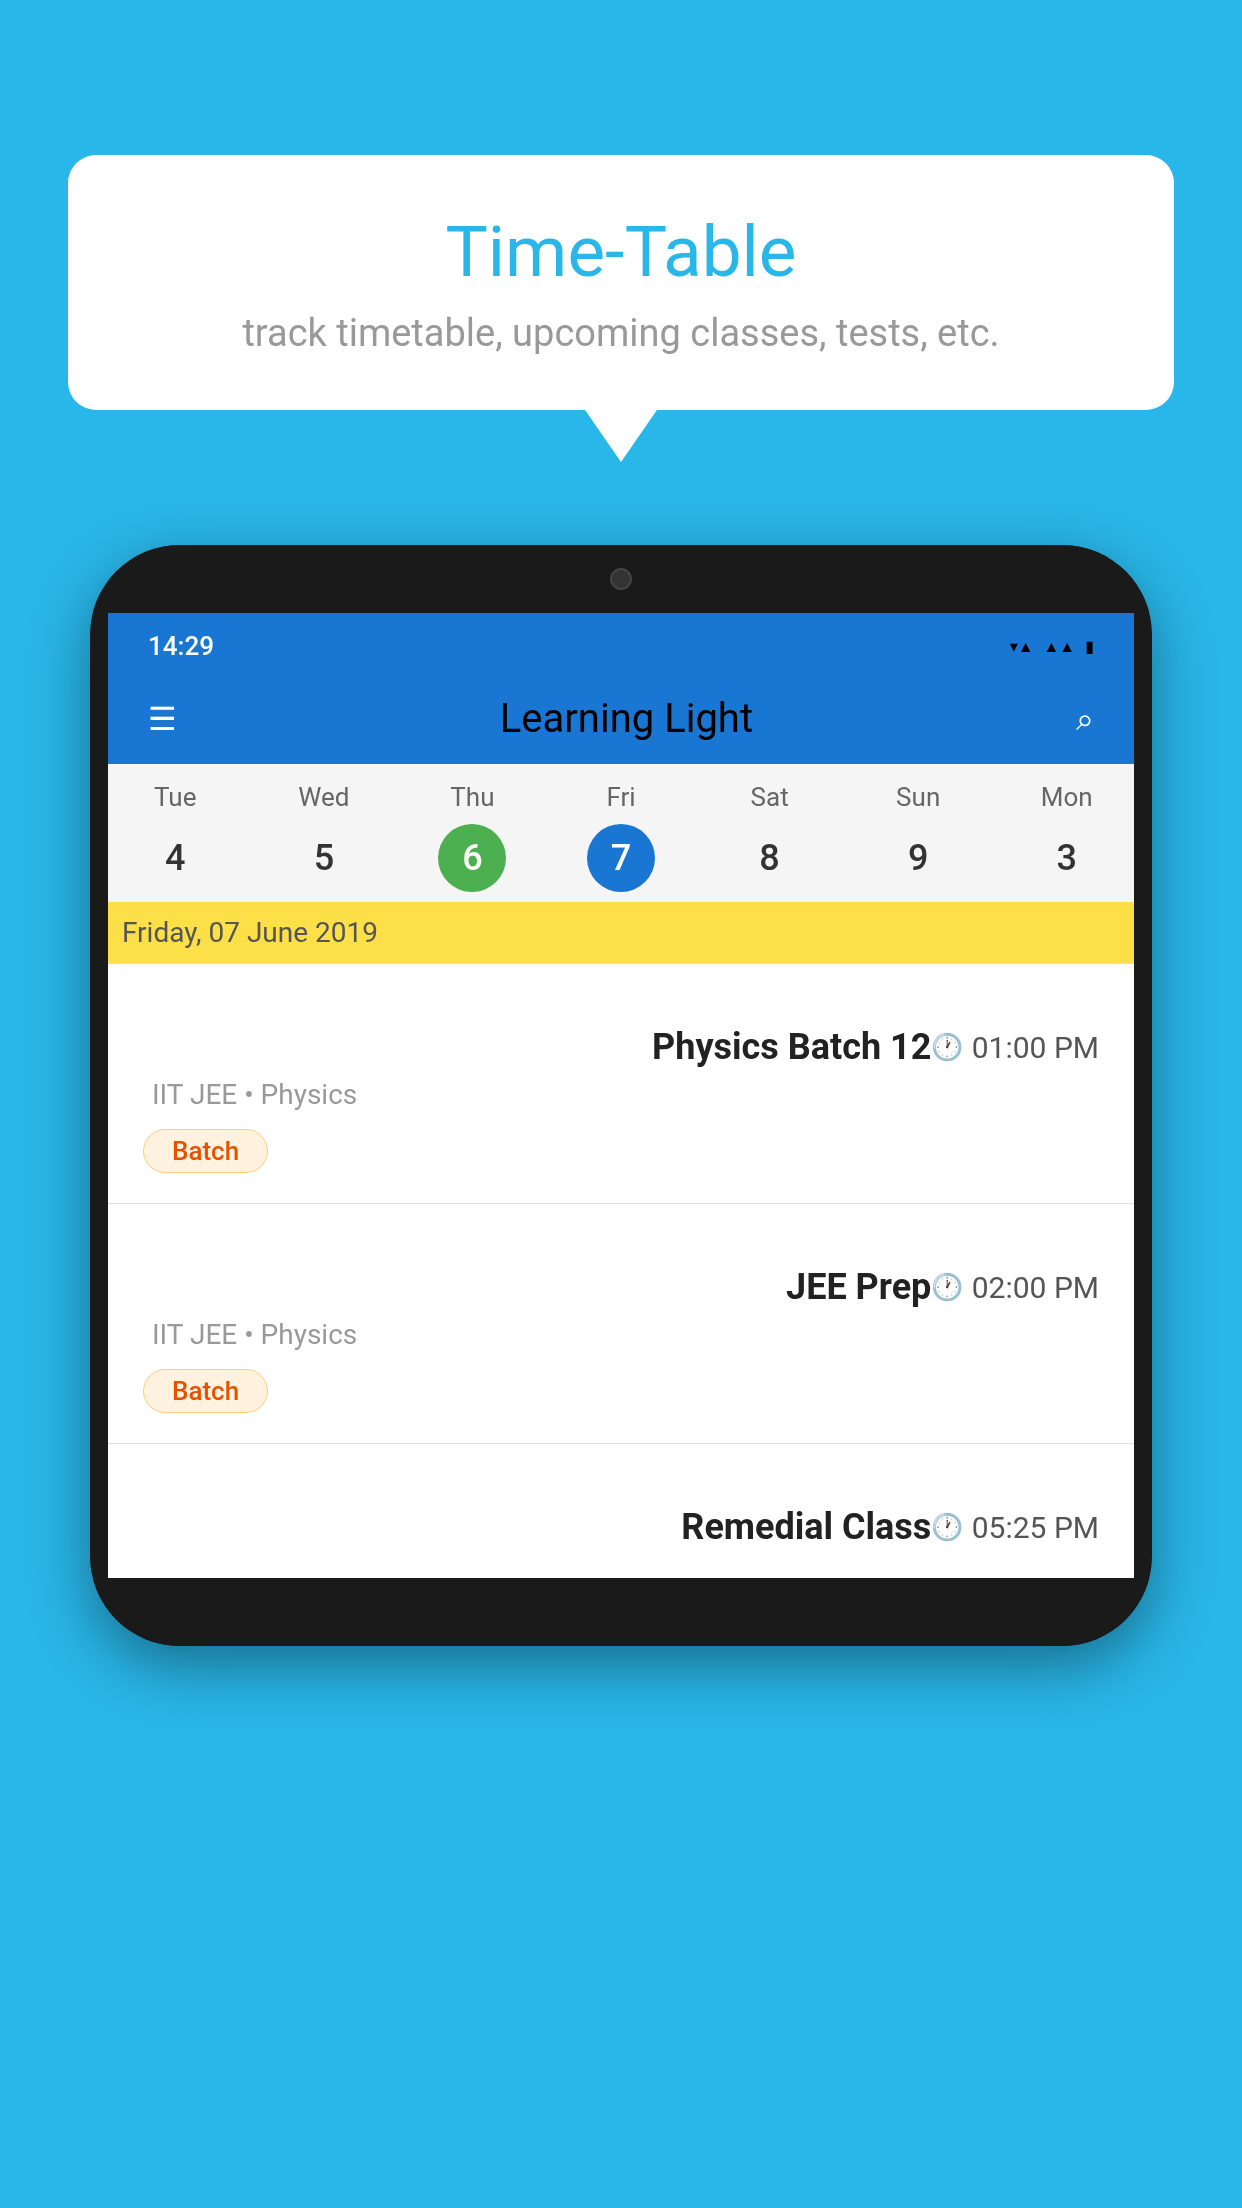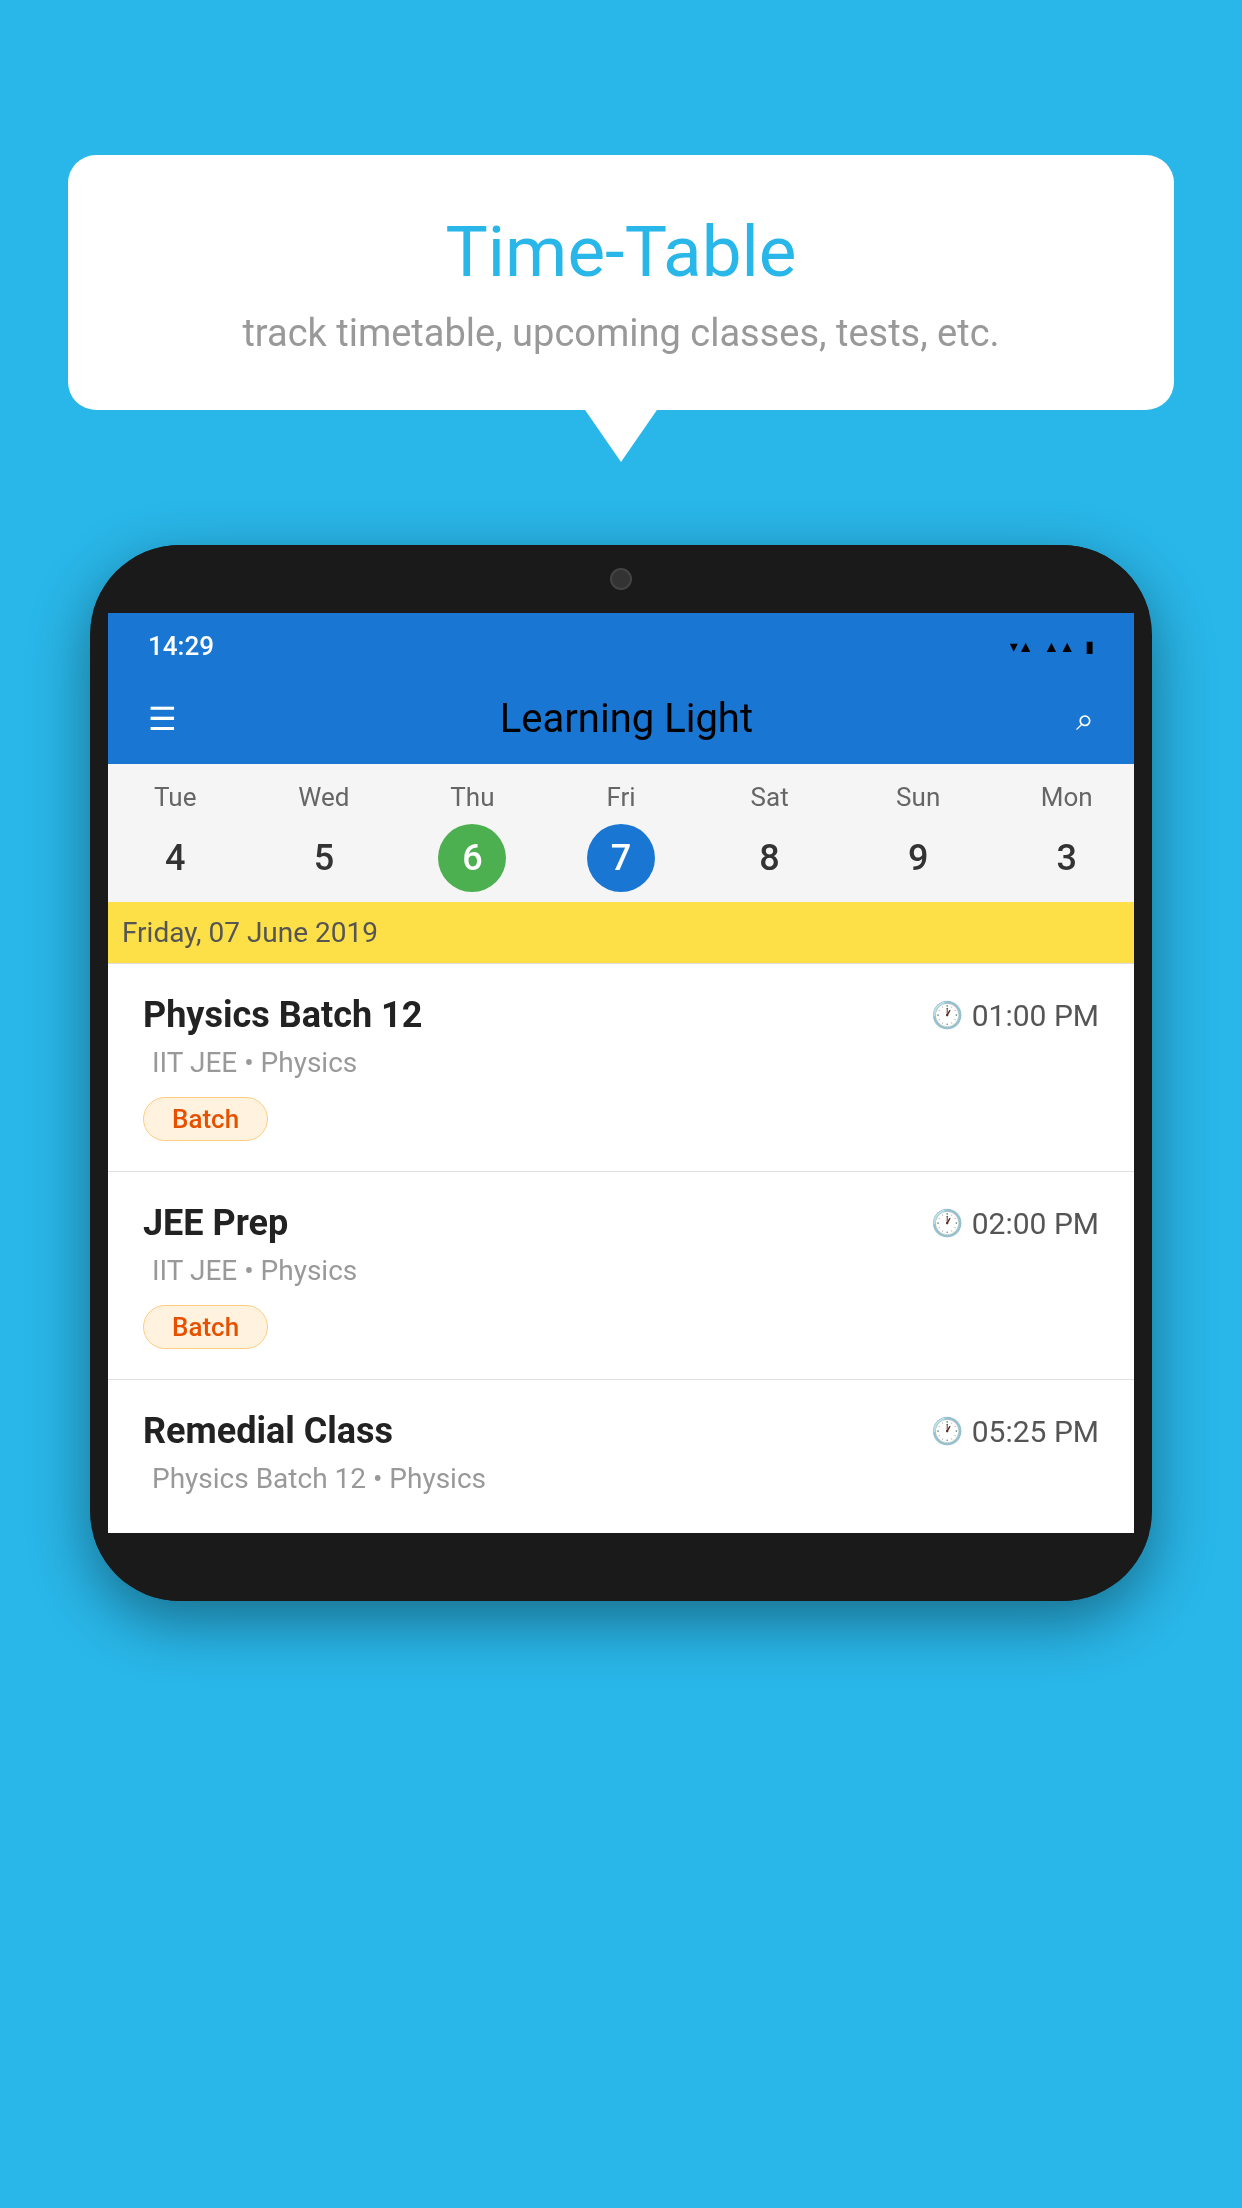--- a/index.html
+++ b/index.html
@@ -196,23 +196,24 @@
       background: white;
     }
 
     .schedule-item {
       padding: 30px 35px;
       border-bottom: 1px solid #e0e0e0;
     }
 
     .schedule-item-header {
       display: flex;
-      justify-content: space-between;
+      justify-content: flex-end;
       align-items: center;
       margin-bottom: 10px;
+      margin-top: 32px;
     }
 
     .schedule-title {
       font-size: 36px;
       font-weight: 700;
       color: #222;
     }
 
     .schedule-time {
       font-size: 30px;
@@ -351,21 +352,20 @@
             </div><div class="schedule-subtitle">IIT JEE • Physics</div><span class="batch-badge">Batch</span></div>
           <div class="schedule-item"><div class="schedule-item-header">
               <div class="schedule-title">JEE Prep</div>
               <div class="schedule-time"><span style="font-size:26px">🕐</span> 02:00 PM</div>
             </div><div class="schedule-subtitle">IIT JEE • Physics</div><span class="batch-badge">Batch</span></div>
           <div class="partial-schedule-item">
             <div class="schedule-item-header">
               <div class="schedule-title">Remedial Class</div>
               <div class="schedule-time"><span style="font-size:26px">🕐</span> 05:25 PM</div>
             </div>
-            <div class="schedule-subtitle">Physics Batch 12 • Physics</div>
           </div>
         </div>
 
     </div>
 
     <div class="phone-bottom-bezel"></div>
   </div>
 </div>
 
 </body></html>

